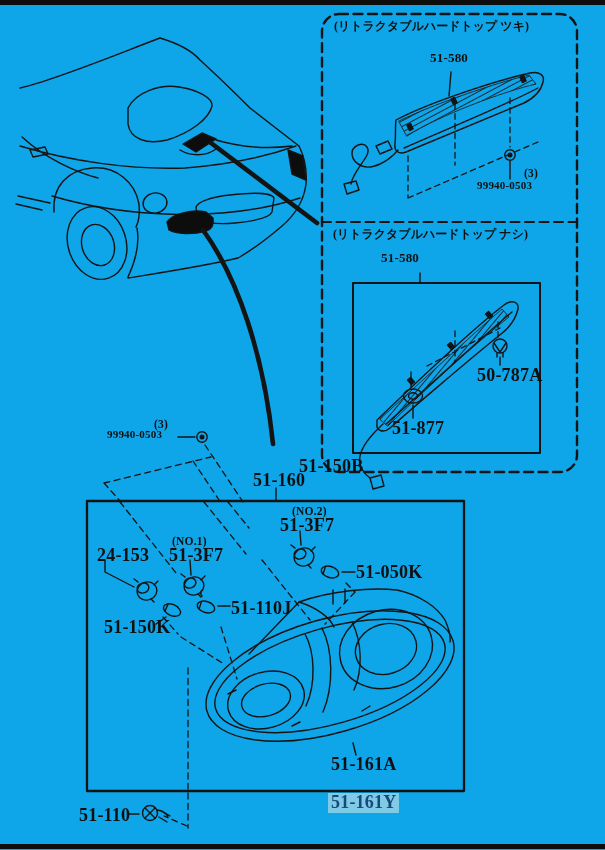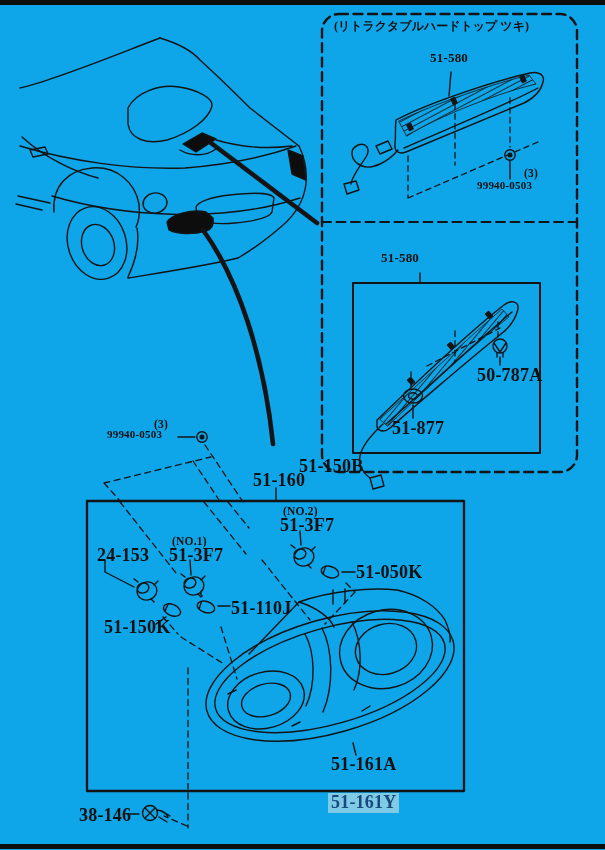--- a/index.html
+++ b/index.html
@@ -208,34 +208,35 @@
         <path d="M157,810 q8,1 11,7 M159,817 l8,5 M162,811 l8,5"></path>
       </g>
     </g>
   </svg>
 
   <div class="lbl jp" style="left:334px;top:20px;">(リトラクタブルハードトップ ツキ)</div>
   <div class="lbl lg" style="left:430px;top:51px;">51-580</div>
   <div class="lbl sm" style="left:524px;top:167px;">(3)</div>
   <div class="lbl md" style="left:477px;top:180px;">99940-0503</div>
 
+  <div class="lbl jp" style="left:333px;top:228px;">(リトラクタブルハードトップ ナシ)</div>
   <div class="lbl lg" style="left:381px;top:251px;">51-580</div>
   <div class="lbl" style="left:477px;top:366px;">50-787A</div>
   <div class="lbl" style="left:392px;top:419px;">51-877</div>
 
   <div class="lbl sm" style="left:154px;top:418px;">(3)</div>
   <div class="lbl md" style="left:107px;top:429px;">99940-0503</div>
   <div class="lbl" style="left:251px;top:457px;margin-left:48px;">51-150B</div>
   <div class="lbl" style="left:253px;top:471px;">51-160</div>
 
   <div class="lbl" style="left:97px;top:546px;">24-153</div>
   <div class="lbl sm" style="left:172px;top:535px;">(NO.1)</div>
   <div class="lbl" style="left:169px;top:546px;">51-3F7</div>
-  <div class="lbl sm" style="left:283px;top:505px;">(NO.2)</div>
+  <div class="lbl sm" style="left:292px;top:505px;">(NO.2)</div>
   <div class="lbl" style="left:280px;top:516px;">51-3F7</div>
   <div class="lbl" style="left:356px;top:563px;">51-050K</div>
   <div class="lbl" style="left:231px;top:599px;">51-110J</div>
   <div class="lbl" style="left:104px;top:618px;">51-150K</div>
   <div class="lbl" style="left:331px;top:755px;text-align:right;">51-161A</div>
   <div class="lbl hl" style="left:328px;top:769px;">51-161Y</div>
 
-  <div class="lbl" style="left:79px;top:806px;">38-146</div>
+  <div class="lbl" style="left:79px;top:806px;">51-110</div>
 </div>
 
 </body></html>

